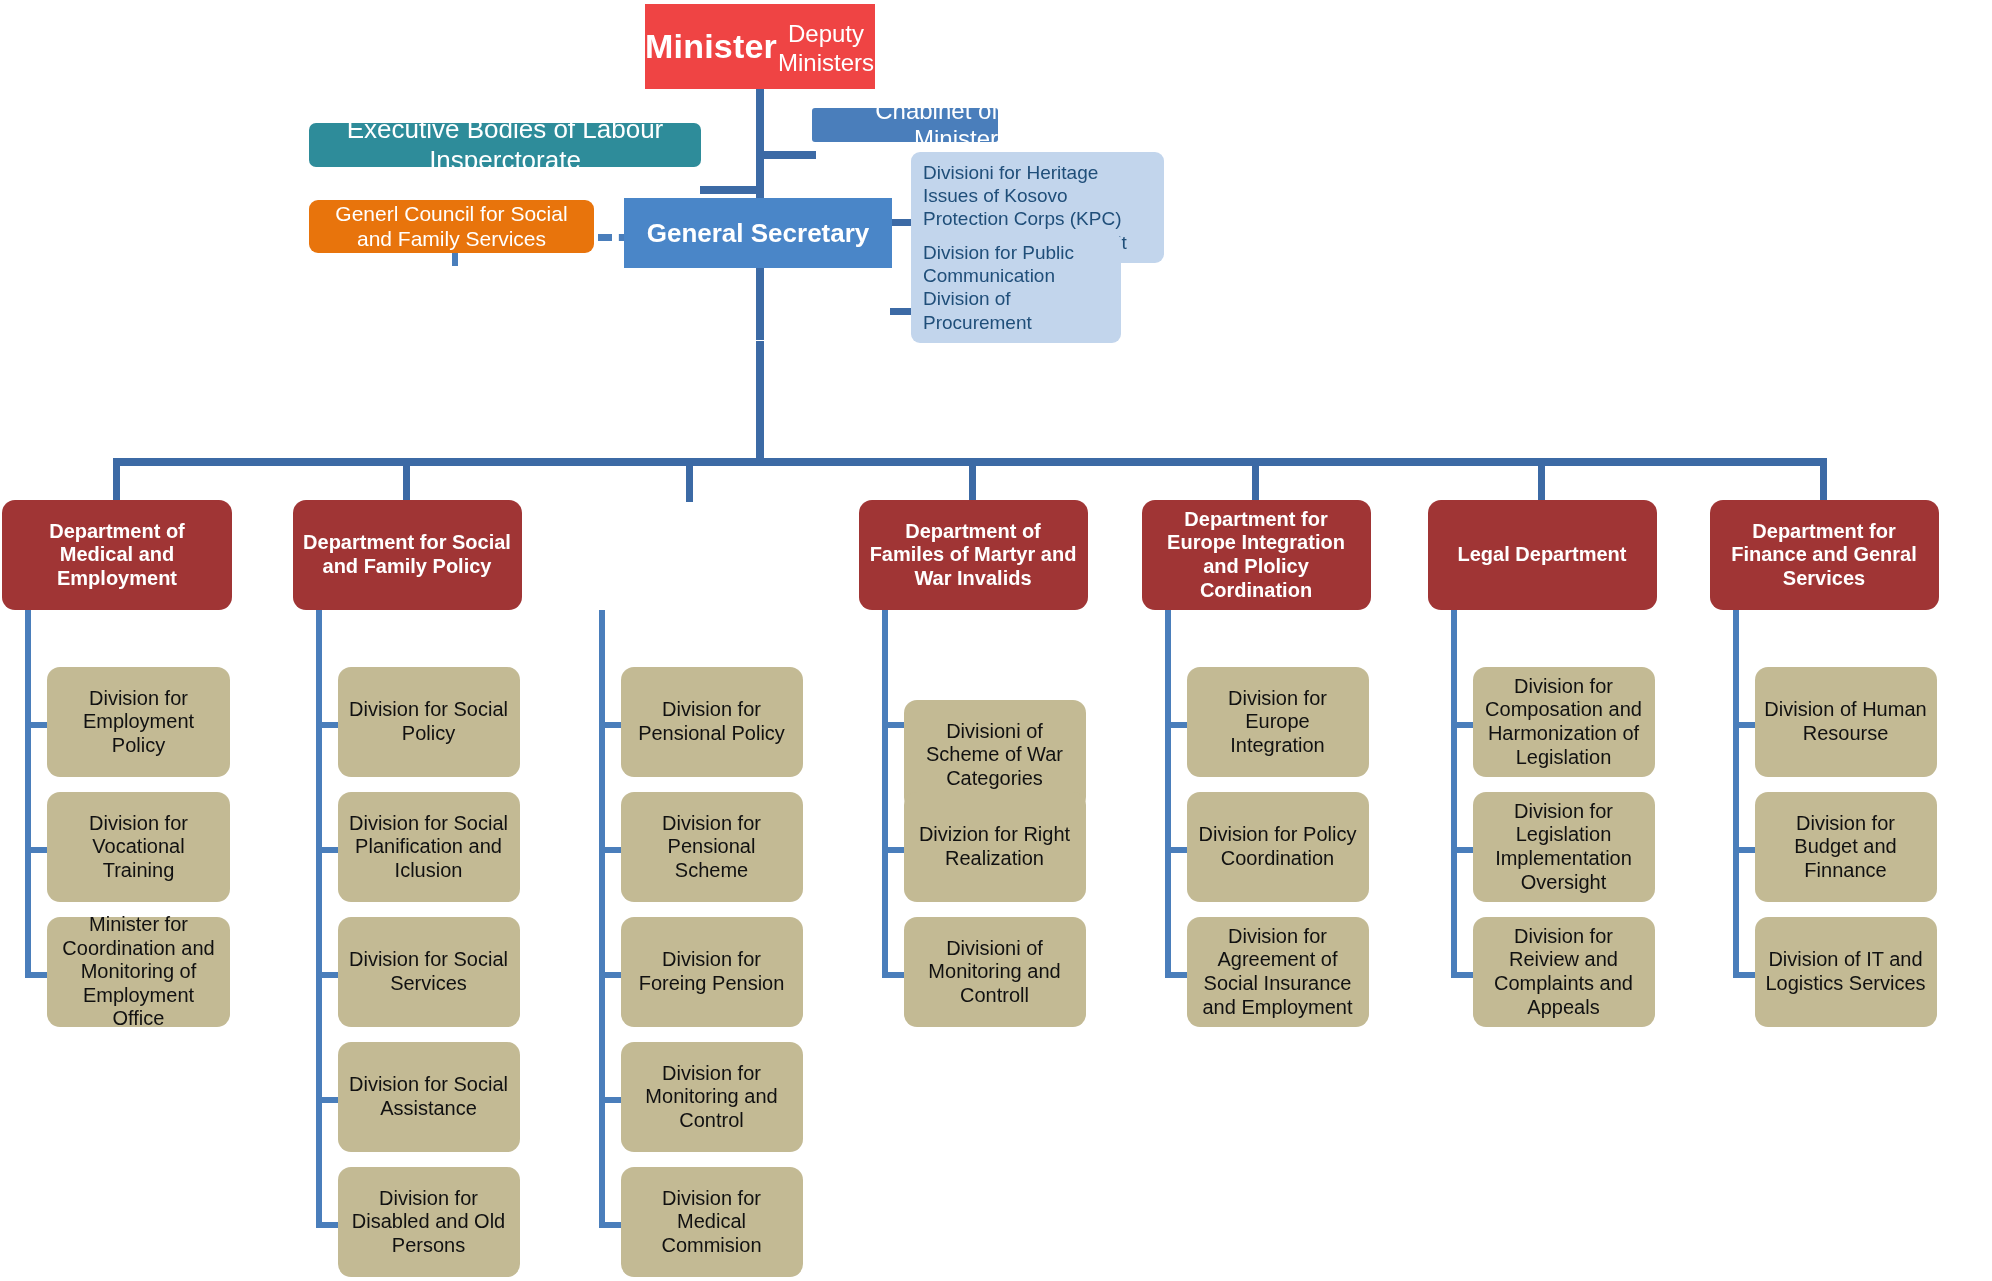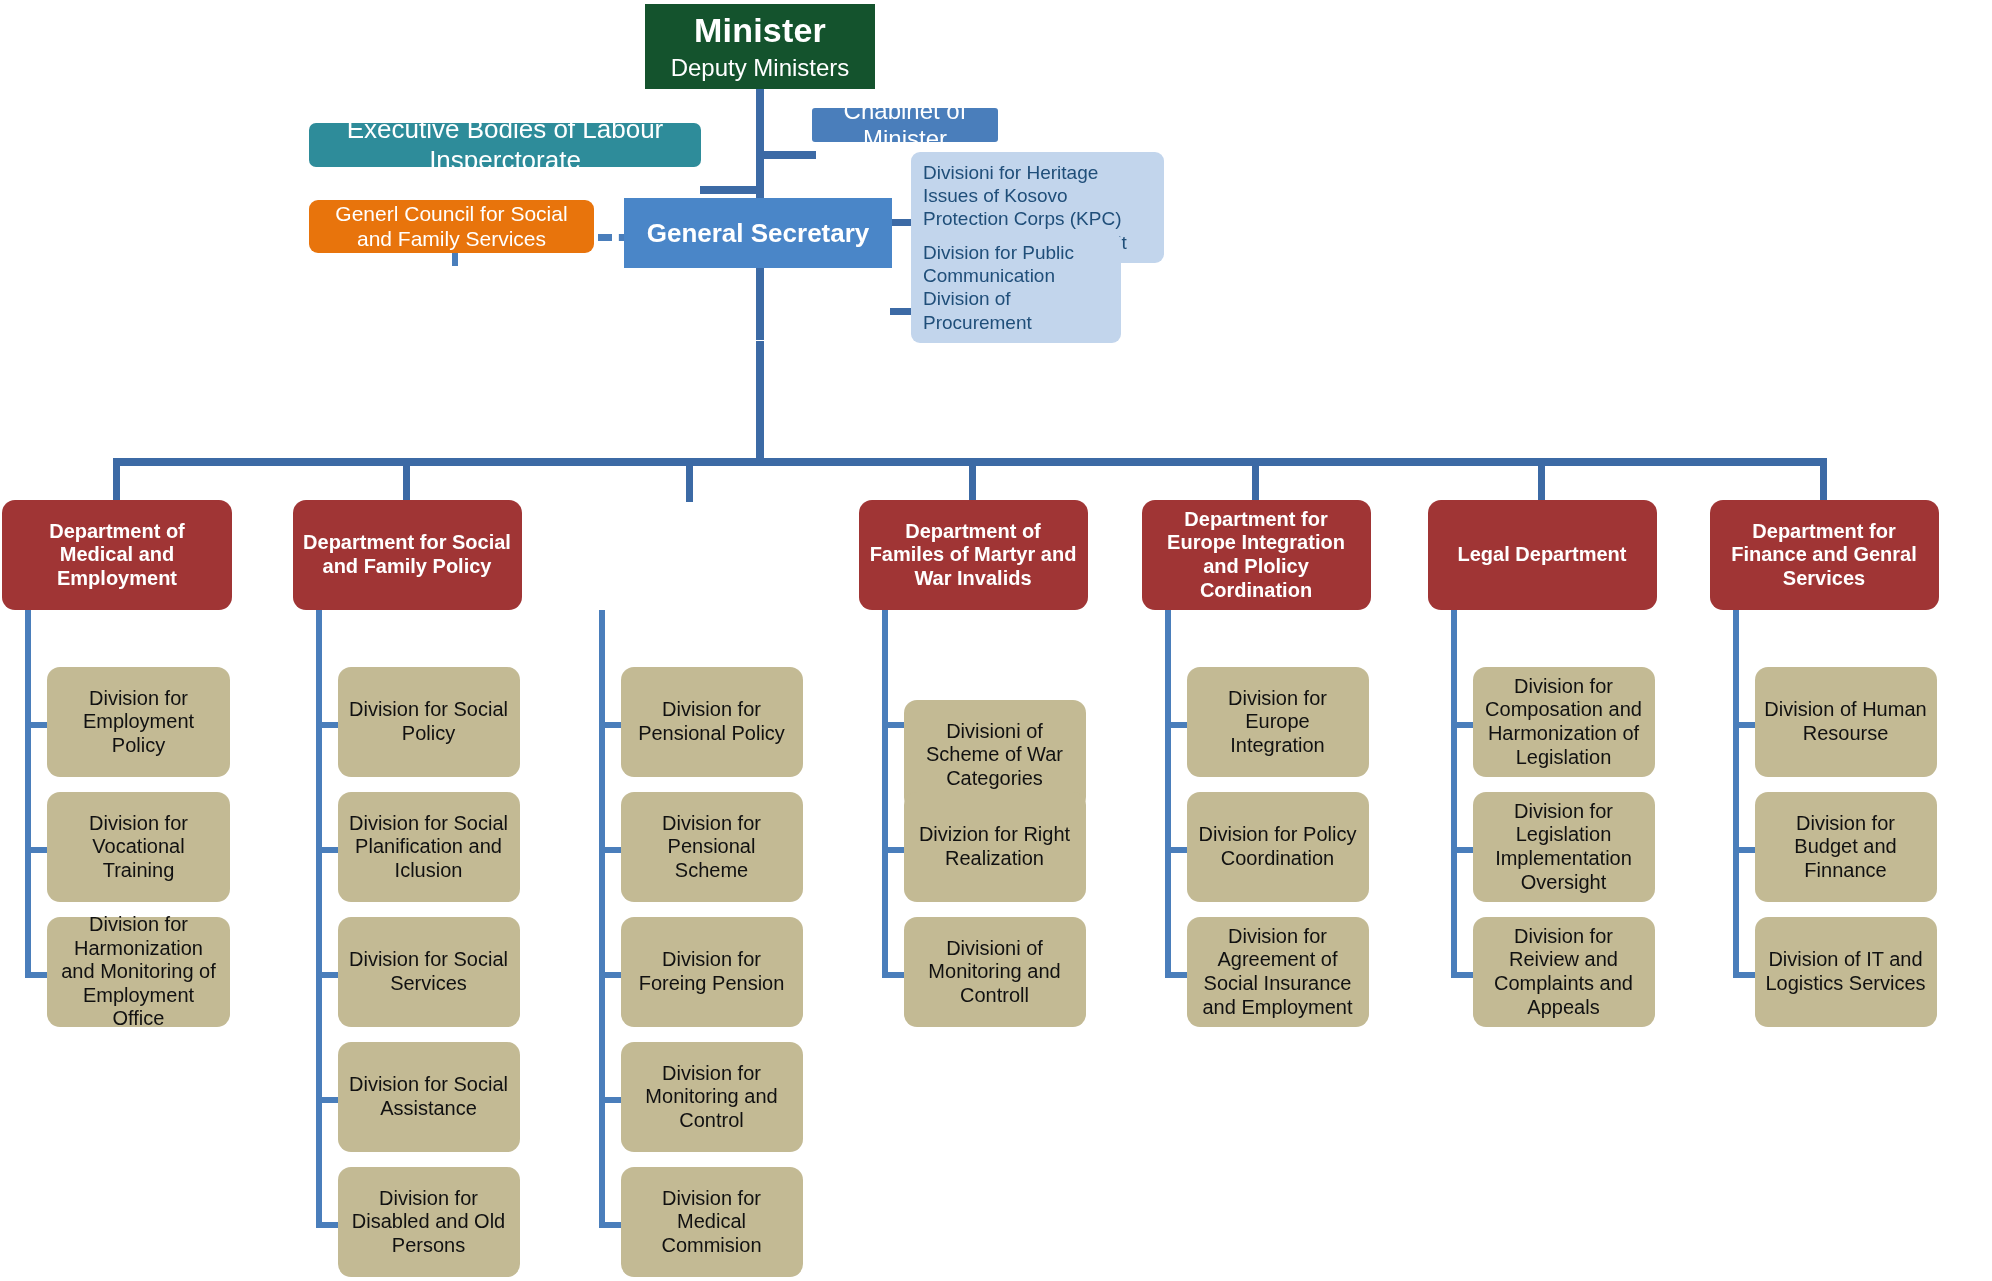--- a/index.html
+++ b/index.html
@@ -17,23 +17,22 @@
   .box{
     position:absolute;
     box-sizing:border-box;
     display:flex;
     align-items:center;
     justify-content:center;
     text-align:center;
     line-height:1.18;
   }
   .minister{
-    background:#14532d;
-    color:#ffffff;
-    flex-direction:column;
+    background:#ef4444;
+    color:#ffffff;
     border-radius:0;
   }
   .minister .t1{font-size:34px;font-weight:bold;letter-spacing:.2px;}
   .minister .t2{font-size:24px;font-weight:normal;margin-top:4px;}
   .teal{
     background:#2E8C9A;
     color:#ffffff;
     font-size:26px;
     border-radius:7px;
   }
@@ -161,21 +160,21 @@
   <div class="ln lnv-thin" style="left: 1732.5px; top: 610px; height: 362px;"></div>
   <div class="ln lnh-thin" style="left: 1732.5px; top: 722px; width: 22px;"></div>
   <div class="ln lnh-thin" style="left: 1732.5px; top: 847px; width: 22px;"></div>
   <div class="ln lnh-thin" style="left: 1732.5px; top: 972px; width: 22px;"></div>
 
   <div class="box minister" style="left:645px;top:4px;width:230px;height:85px;">
     <span class="t1">Minister</span>
     <span class="t2">Deputy Ministers</span>
   </div>
 
-  <div class="box cabinet" style="left:812px;top:108px;width:186px;height:34px;">
+  <div class="box cabinet" style="left:812px;top:108px;width:186px;height:34px;text-align:right;">
     <span>Chabinet of Minister</span>
   </div>
 
   <div class="box teal" style="left:309px;top:123px;width:392px;height:44px;">
     <span>Executive Bodies of Labour Insperctorate</span>
   </div>
 
   <div class="box orange" style="left:309px;top:200px;width:285px;height:53px;">
     <span>Generl Council  for Social and Family Services</span>
   </div>
@@ -213,21 +212,21 @@
     <span>Department for Finance and Genral  Services</span>
   </div>
 
   <div class="box div" style="left: 47px; top: 667px; width: 183px; height: 110px;">
     <span>Division for Employment Policy</span>
   </div>
   <div class="box div" style="left: 47px; top: 792px; width: 183px; height: 110px;">
     <span>Division for Vocational Training</span>
   </div>
   <div class="box div" style="left: 47px; top: 917px; width: 183px; height: 110px;">
-    <span>Division for Harmonization and Monitoring  of Employment Office</span>
+    <span>Minister for Coordination and Monitoring  of Employment Office</span>
   </div>
 
   <div class="box div" style="left: 337.5px; top: 667px; width: 182px; height: 110px;">
     <span>Division for Social Policy</span>
   </div>
   <div class="box div" style="left: 337.5px; top: 792px; width: 182px; height: 110px;">
     <span>Division for Social Planification and Iclusion</span>
   </div>
   <div class="box div" style="left: 337.5px; top: 917px; width: 182px; height: 110px;">
     <span>Division for Social Services</span>

